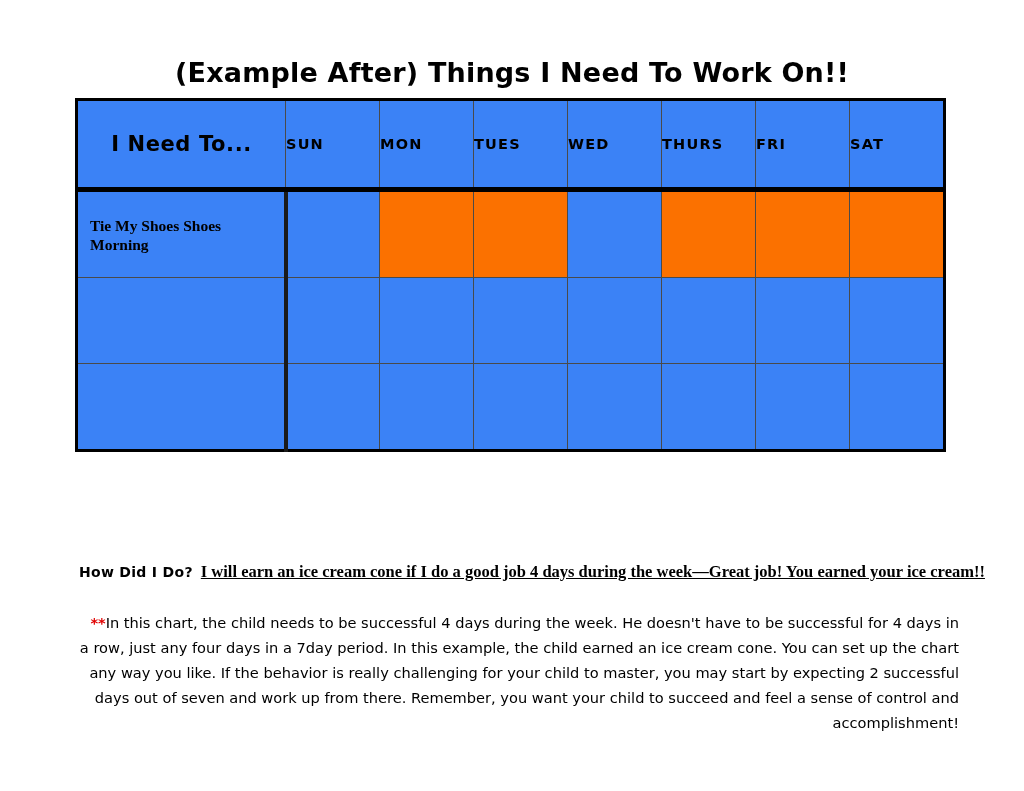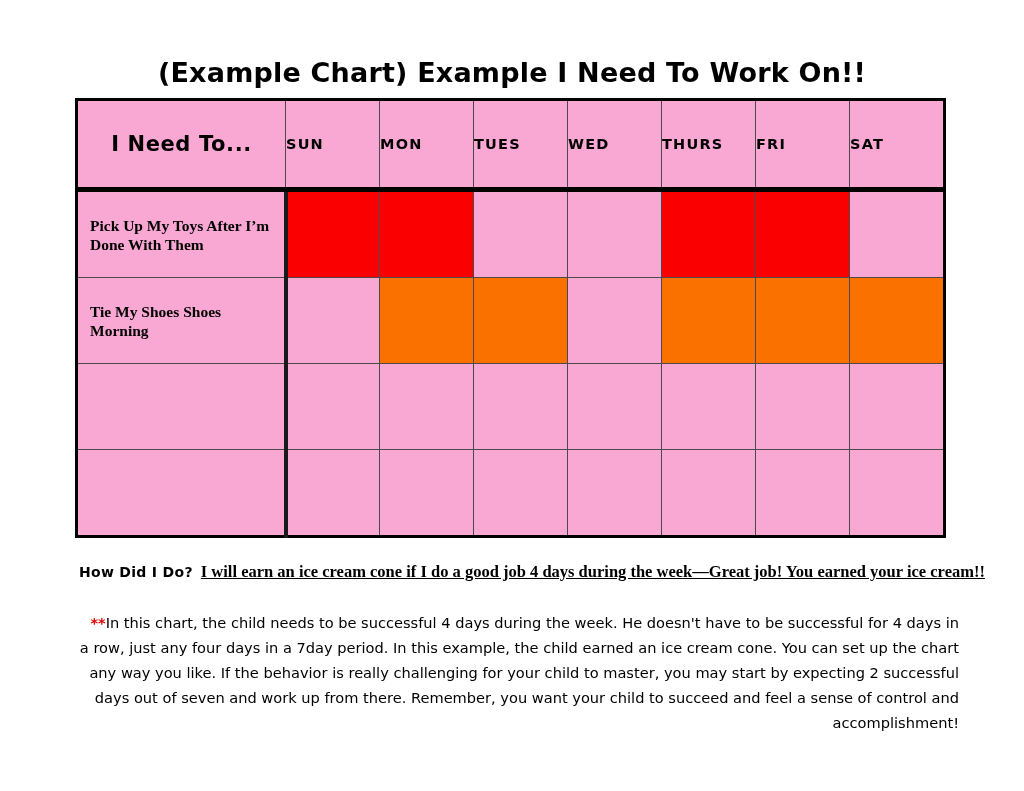--- a/index.html
+++ b/index.html
@@ -38,21 +38,21 @@
     top: 98px;
     width: 858px;
     border-collapse: collapse;
     table-layout: fixed;
   }
   #behavior-table td, #behavior-table th {
     padding: 0;
     margin: 0;
     border: 1px solid #4a4a4a;
     vertical-align: middle;
-    background: #f9a8d4;
+    background: #3b82f6;
   }
 
   
   #behavior-table { border: 3px solid #000; }
 
   
   .hdr {
     background: #e9e9e9;
     height: 86px;
     text-align: left;
@@ -143,45 +143,35 @@
     color: #000;
   }
   #footnote .stars {
     color: #e00000;
     font-weight: 700;
   }
 </style>
 </head>
 <body>
 
-<div id="chart-title">(Example Chart) Example I Need To Work On!!</div>
+<div id="chart-title">(Example After) Things I Need To Work On!!</div>
 
 <table id="behavior-table">
   <tbody>
     <tr class="header-row">
       <td class="hdr hdr-task first-col" style="width:207px;">I Need To...</td>
       <td class="hdr" style="width:93px;">SUN</td>
       <td class="hdr" style="width:93px;">MON</td>
       <td class="hdr" style="width:93px;">TUES</td>
       <td class="hdr" style="width:93px;">WED</td>
       <td class="hdr" style="width:93px;">THURS</td>
       <td class="hdr" style="width:93px;">FRI</td>
       <td class="hdr last-col" style="width:93px;">SAT</td>
     </tr>
 
-    <tr class="body-row">
-      <td class="task-cell">Pick Up My Toys After I’m Done With Them</td>
-      <td class="day-cell fill-red"></td>
-      <td class="day-cell fill-red"></td>
-      <td class="day-cell"></td>
-      <td class="day-cell"></td>
-      <td class="day-cell fill-red"></td>
-      <td class="day-cell fill-red"></td>
-      <td class="day-cell last-col"></td>
-    </tr>
 
     <tr class="body-row">
       <td class="task-cell">Tie My Shoes Shoes Morning</td>
       <td class="day-cell"></td>
       <td class="day-cell fill-orange"></td>
       <td class="day-cell fill-orange"></td>
       <td class="day-cell"></td>
       <td class="day-cell fill-orange"></td>
       <td class="day-cell fill-orange"></td>
       <td class="day-cell last-col fill-orange"></td>

